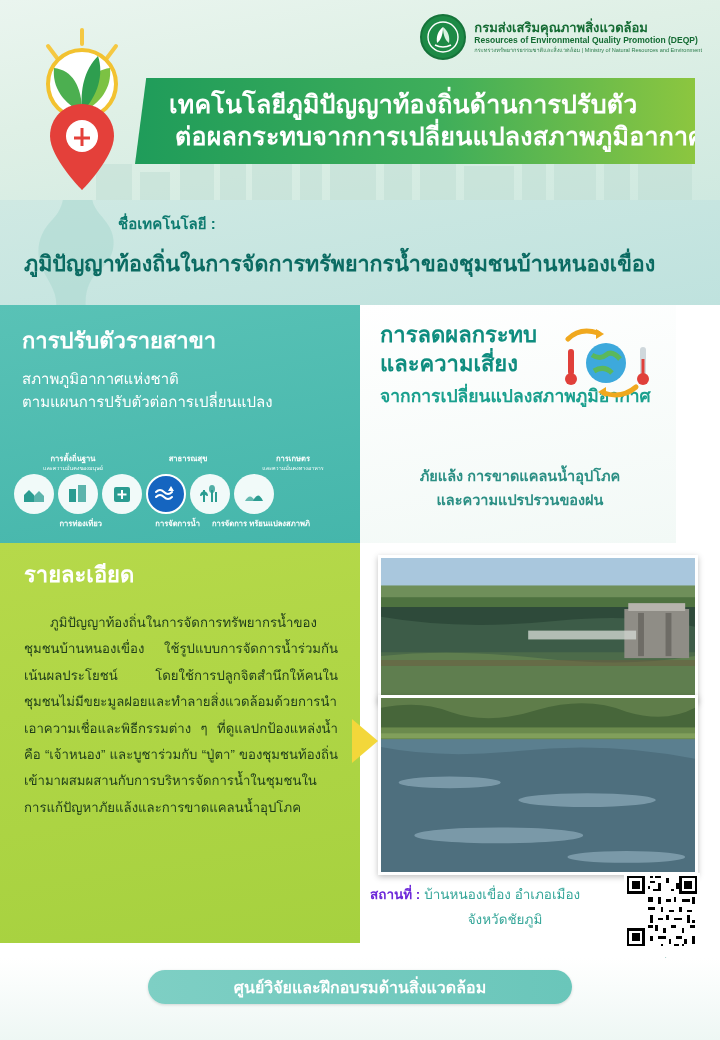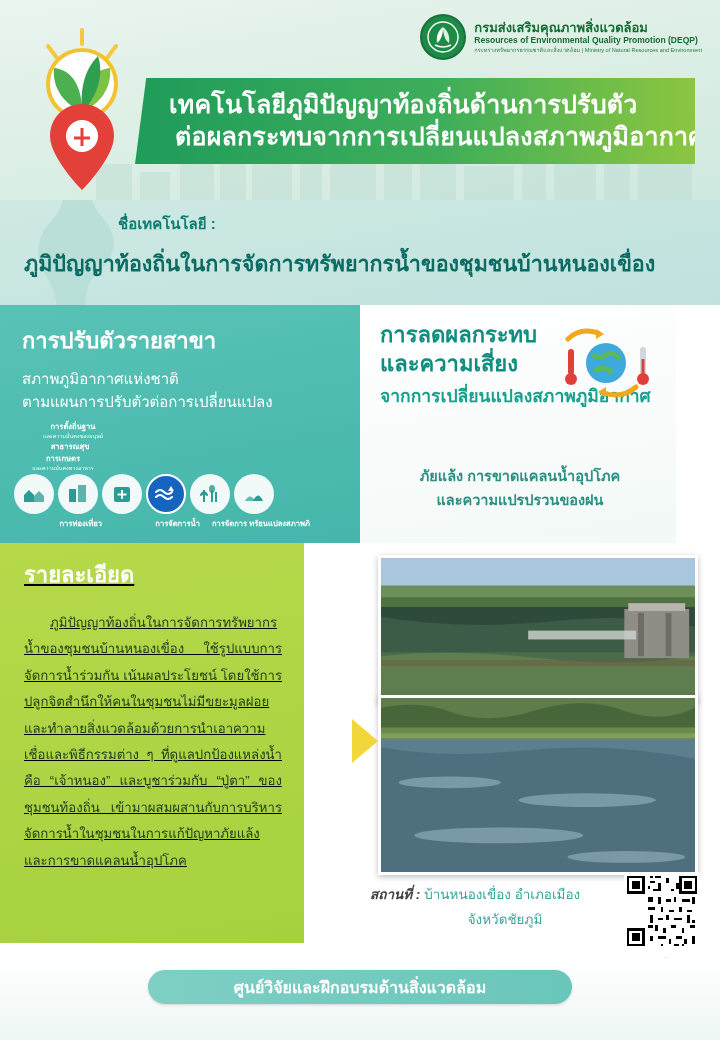--- a/index.html
+++ b/index.html
@@ -87,21 +87,21 @@
     background: linear-gradient(170deg,#59c2b6 0%, #45b6ab 100%);
     color: #ffffff; padding: 18px 16px 8px 22px;
     position: relative;
   }
   .panel-left h2 { font-size: 22px; font-weight: bold; margin-bottom: 10px; }
   .panel-left p { font-size: 15px; line-height: 1.5; }
 
   .sector-row {
     position: absolute; left: 14px; right: 8px; bottom: 14px;
   }
-  .sector-heads { display: flex; font-size: 7.6px; font-weight: bold; flex-direction: column; }
+  .sector-heads { display: flex; font-size: 7.6px; font-weight: bold; }
   .sector-heads > div { text-align: center; }
   .sector-heads .sub { font-size: 5.4px; font-weight: normal; display:block; }
   .sector-icons { display: flex; align-items: center; gap: 4px; margin-top: 2px; }
   .sico {
     width: 40px; height: 40px; border-radius: 50%;
     background: rgba(255,255,255,.92);
     display: flex; align-items: center; justify-content: center;
     color: #2a9c91;
   }
   .sico.active { background: #1565c0; color: #ffffff; border: 2px solid #ffffff; }
@@ -128,24 +128,23 @@
     text-align: center; color: #2b8f84; font-size: 14.5px; line-height: 1.7;
     font-weight: bold;
   }
 
   
   .detail {
     position: relative; height: 415px;
     background: #ffffff;
   }
   .detail-left {
-    position: absolute; left: 0; top: 0; width: 304px; height: 400px;
+    position: absolute; left: 0; top: 0; width: 360px; height: 400px;
     background: linear-gradient(170deg,#b6d94a 0%, #a6d13f 100%);
     padding: 14px 22px 10px 24px;
-    text-decoration: underline;
   }
   .detail-left h3 { color: #ffffff; font-size: 22px; font-weight: bold; }
   .detail-body {
     margin-top: 18px; font-size: 13.2px; line-height: 2.0; color: #1f3d1a;
     text-align: justify; text-indent: 26px;
   }
 
   .arrow {
     position: absolute; left: 352px; top: 176px;
     width: 0; height: 0;
@@ -159,21 +158,21 @@
     position: absolute; border: 3px solid #ffffff;
     box-shadow: 0 2px 6px rgba(0,0,0,.25); overflow: hidden;
   }
   .photo-1 { left: 378px; top: 12px; width: 320px; height: 148px; }
   .photo-2 { left: 378px; top: 152px; width: 320px; height: 180px; }
 
   .place-block {
     position: absolute; left: 370px; top: 340px; width: 250px;
     color: #2b8f84; font-size: 13.5px; line-height: 1.85;
   }
-  .place-block .lbl { color: #404040; font-weight: bold; font-style: italic; }
+  .place-block .lbl { color: #6d28d9; font-weight: bold; }
   .place-block .val { color: #37a79a; }
   .place-line2 { text-align: center; padding-left: 20px; }
 
   .qr {
     position: absolute; right: 20px; top: 330px; width: 76px;
   }
   .qr-img { width: 76px; height: 76px; background: #ffffff; }
   .qr-cap { font-size: 7.5px; color: #2b8f84; text-align: center; margin-top: 3px; }
 
   

